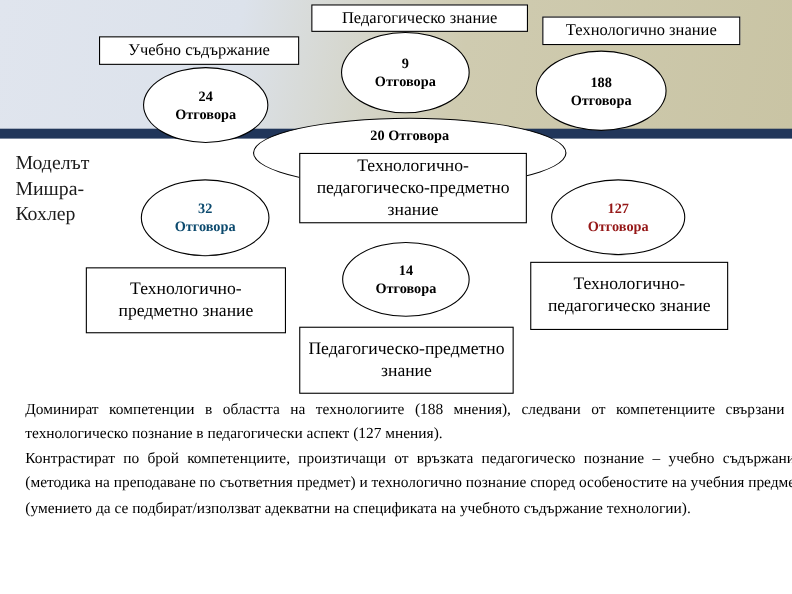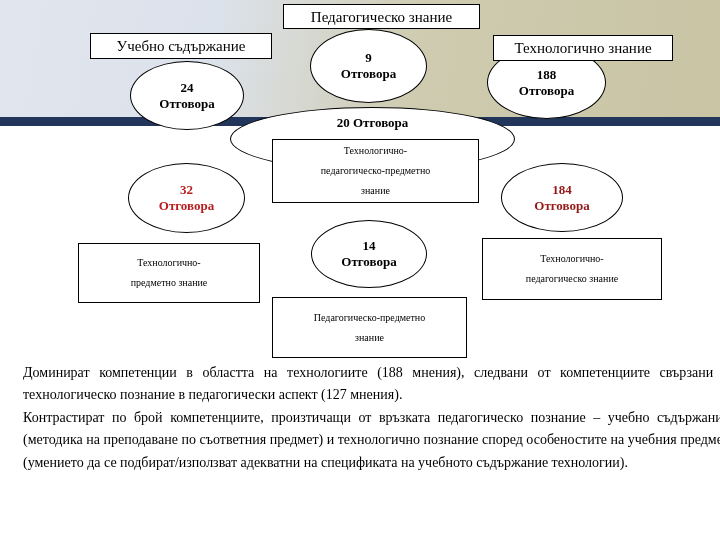--- a/index.html
+++ b/index.html
@@ -24,39 +24,39 @@
     position:absolute;
     background:#ffffff;
     border:1px solid #000;
     display:flex;align-items:center;justify-content:center;
     text-align:center;
     white-space:pre-line;
     z-index:3;
     box-sizing:border-box;
   }
   .top-box{font-size:15px;line-height:18px;}
-  .mid-box{font-size:10px;line-height:20px;}
+  .mid-box{font-size:16px;line-height:20px;}
   .ellipse{
     position:absolute;
     background:#ffffff;
     border:1px solid #000;
     border-radius:50%;
     display:flex;flex-direction:column;align-items:center;justify-content:center;
     text-align:center;
     font-weight:bold;font-size:13px;line-height:16px;
     z-index:3;
     box-sizing:border-box;
   }
   .big-ellipse{
     position:absolute;left:230px;top:107px;width:285px;height:64px;
     background:#ffffff;border:1px solid #000;border-radius:50%;
     text-align:center;font-weight:bold;font-size:13px;
     padding-top:7px;z-index:2;box-sizing:border-box;
   }
-  .rose{color:#b91c1c;}
+  .rose{color:#0c4a6e;}
   .red{color:#951717;}
   .model-label{
     position:absolute;left:14px;top:137px;
     font-size:18px;line-height:23px;color:#1c1c1c;
     white-space:pre-line;z-index:3;
   }
   .paragraphs{
     position:absolute;left:7px;top:362px;width:706px;
     font-size:14px;line-height:22.4px;
     text-align:justify;z-index:3;margin-left:16px;
@@ -66,50 +66,53 @@
 </head>
 <body>
 
 <div class="slide">
 
   <div class="header-bg"></div>
   <div class="band"></div>
 
   <div class="box top-box" style="left:90px;top:33px;width:182px;height:26px;">Учебно съдържание</div>
   <div class="box top-box" style="left:283px;top:4px;width:197px;height:25px;">Педагогическо знание</div>
-  <div class="box top-box" style="left:493px;top:15px;width:180px;height:26px;margin-top:20px;">Технологично знание</div>
+  <div class="box top-box" style="left:493px;top:15px;width:180px;height:26px;">Технологично знание</div>
 
   <div class="ellipse" style="left:130px;top:61px;width:114px;height:69px;z-index:2;">
     <span>24</span>
     <span>Отговора</span>
   </div>
   <div class="ellipse" style="left:310px;top:29px;width:117px;height:74px;z-index:2;">
     <span>9</span>
     <span>Отговора</span>
   </div>
   <div class="ellipse" style="left:487px;top:46px;width:119px;height:73px;z-index:2;">
     <span>188</span>
     <span>Отговора</span>
   </div>
 
   <div class="big-ellipse">
     <span>20 Отговора</span>
   </div>
 
+  <div class="model-label">Моделът
+Мишра-
+Кохлер</div>
 
   <div class="box mid-box" style="left:272px;top:139px;width:207px;height:64px;">Технологично-
 педагогическо-предметно
 знание</div>
 
   <div class="ellipse rose" style="left:128px;top:163px;width:117px;height:70px;">
     <span>32</span>
     <span>Отговора</span>
   </div>
   <div class="ellipse red" style="left:501px;top:163px;width:122px;height:69px;">
-    <span>184</span>
+    <span>127</span>
     <span>Отговора</span>
   </div>
   <div class="ellipse" style="left:311px;top:220px;width:116px;height:68px;">
     <span>14</span>
     <span>Отговора</span>
   </div>
 
   <div class="box mid-box" style="left:78px;top:243px;width:182px;height:60px;">Технологично-
 предметно знание</div>
   <div class="box mid-box" style="left:482px;top:238px;width:180px;height:62px;">Технологично-

